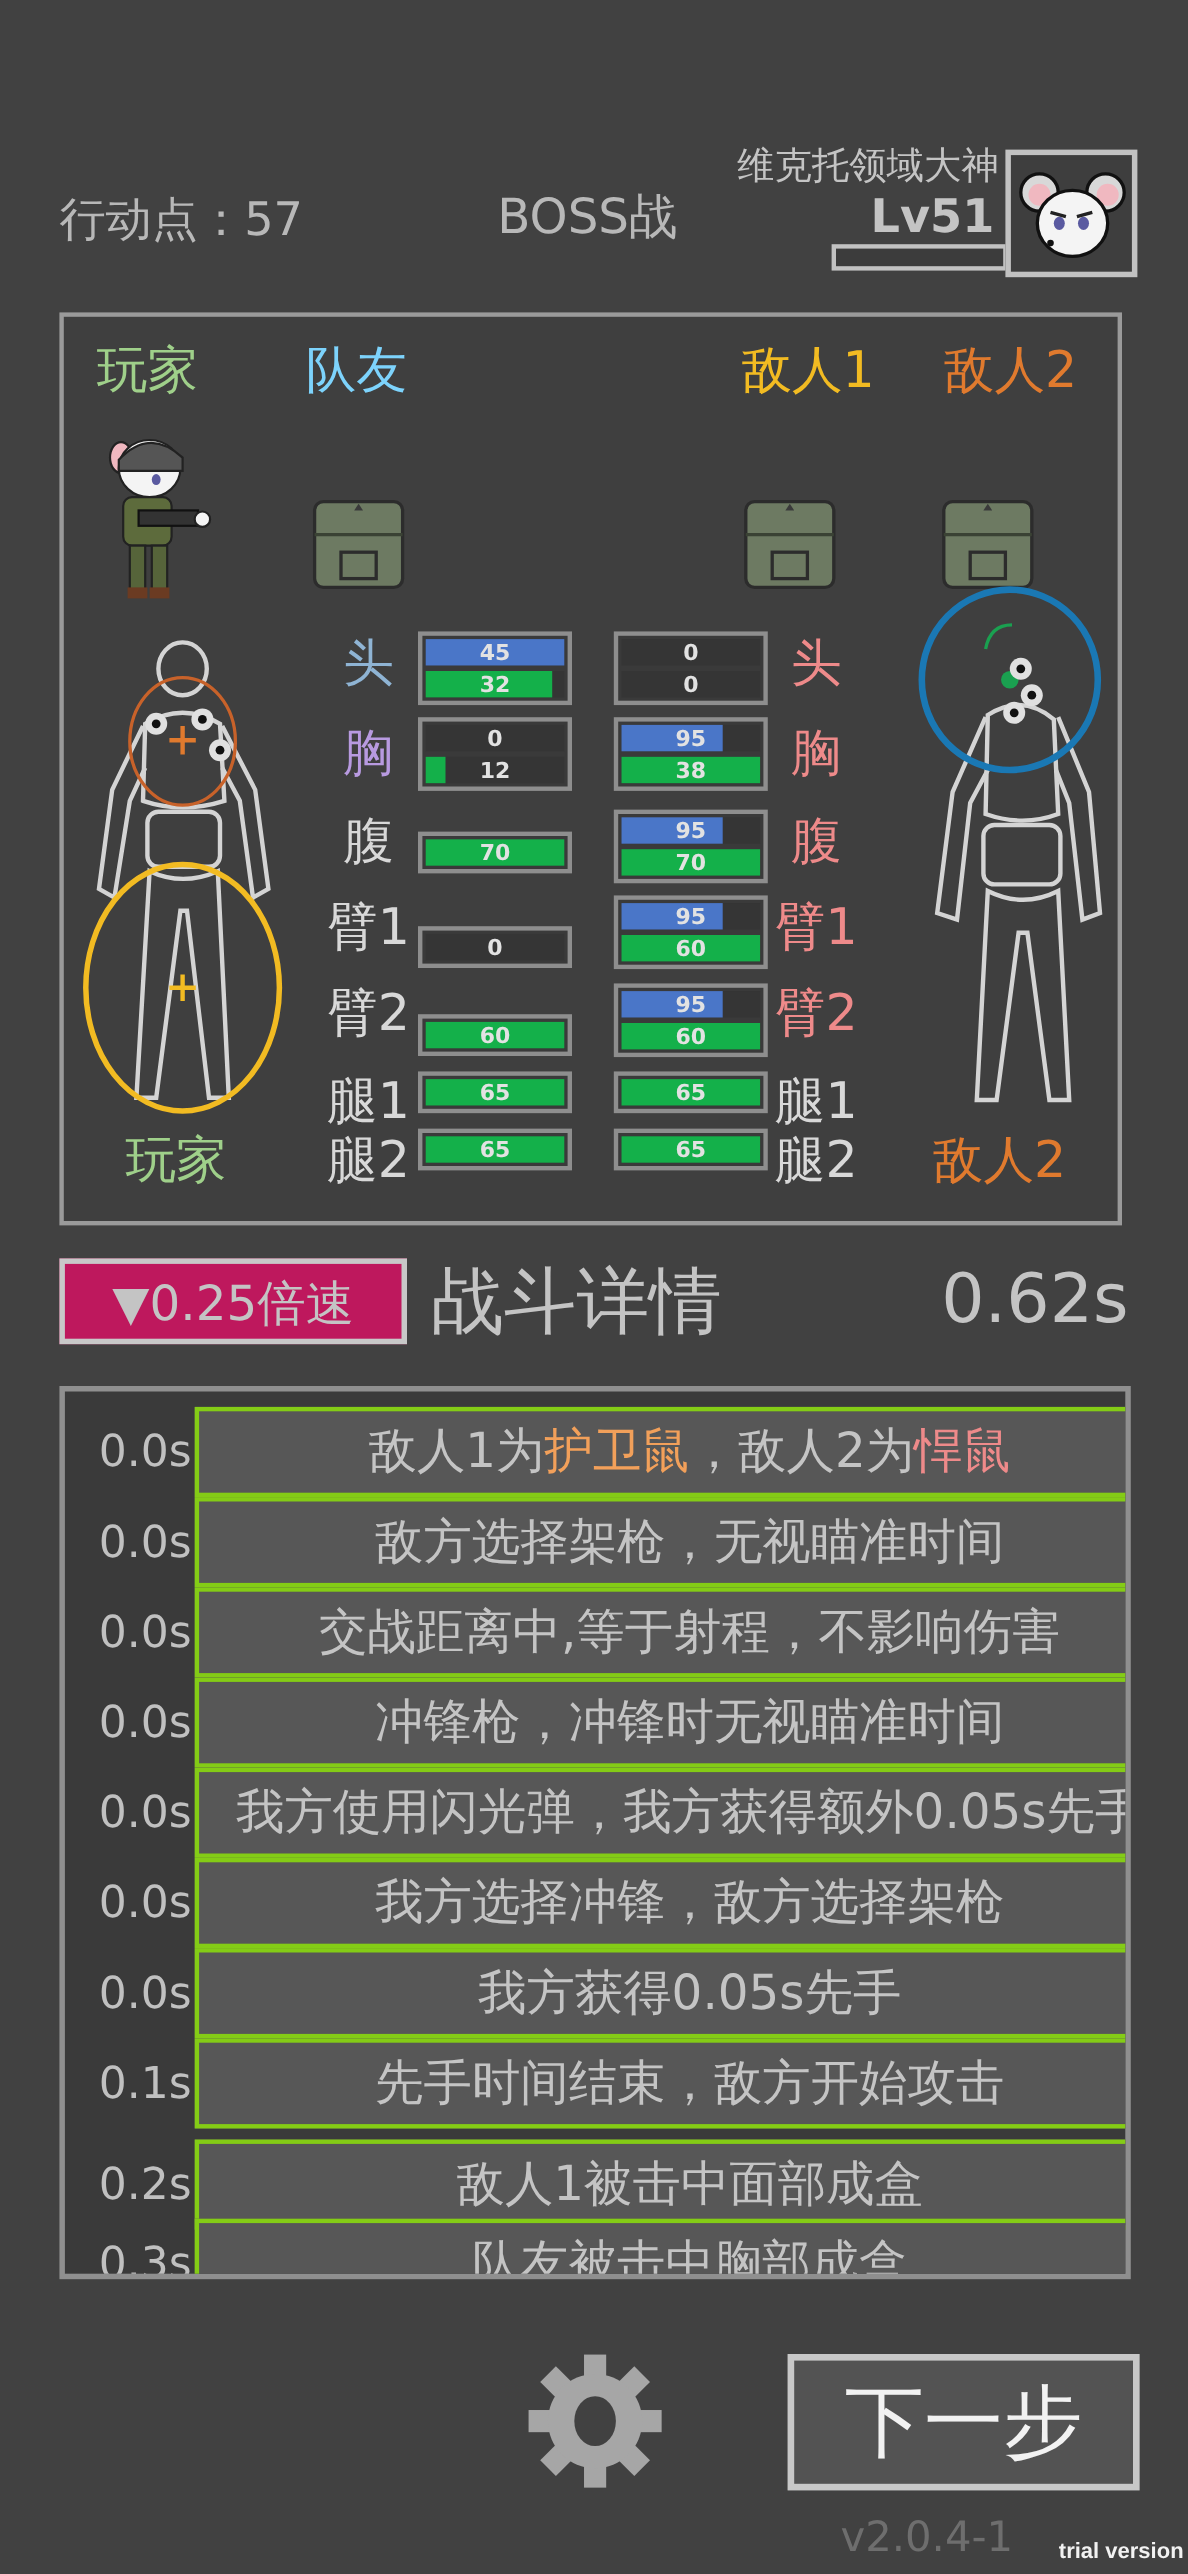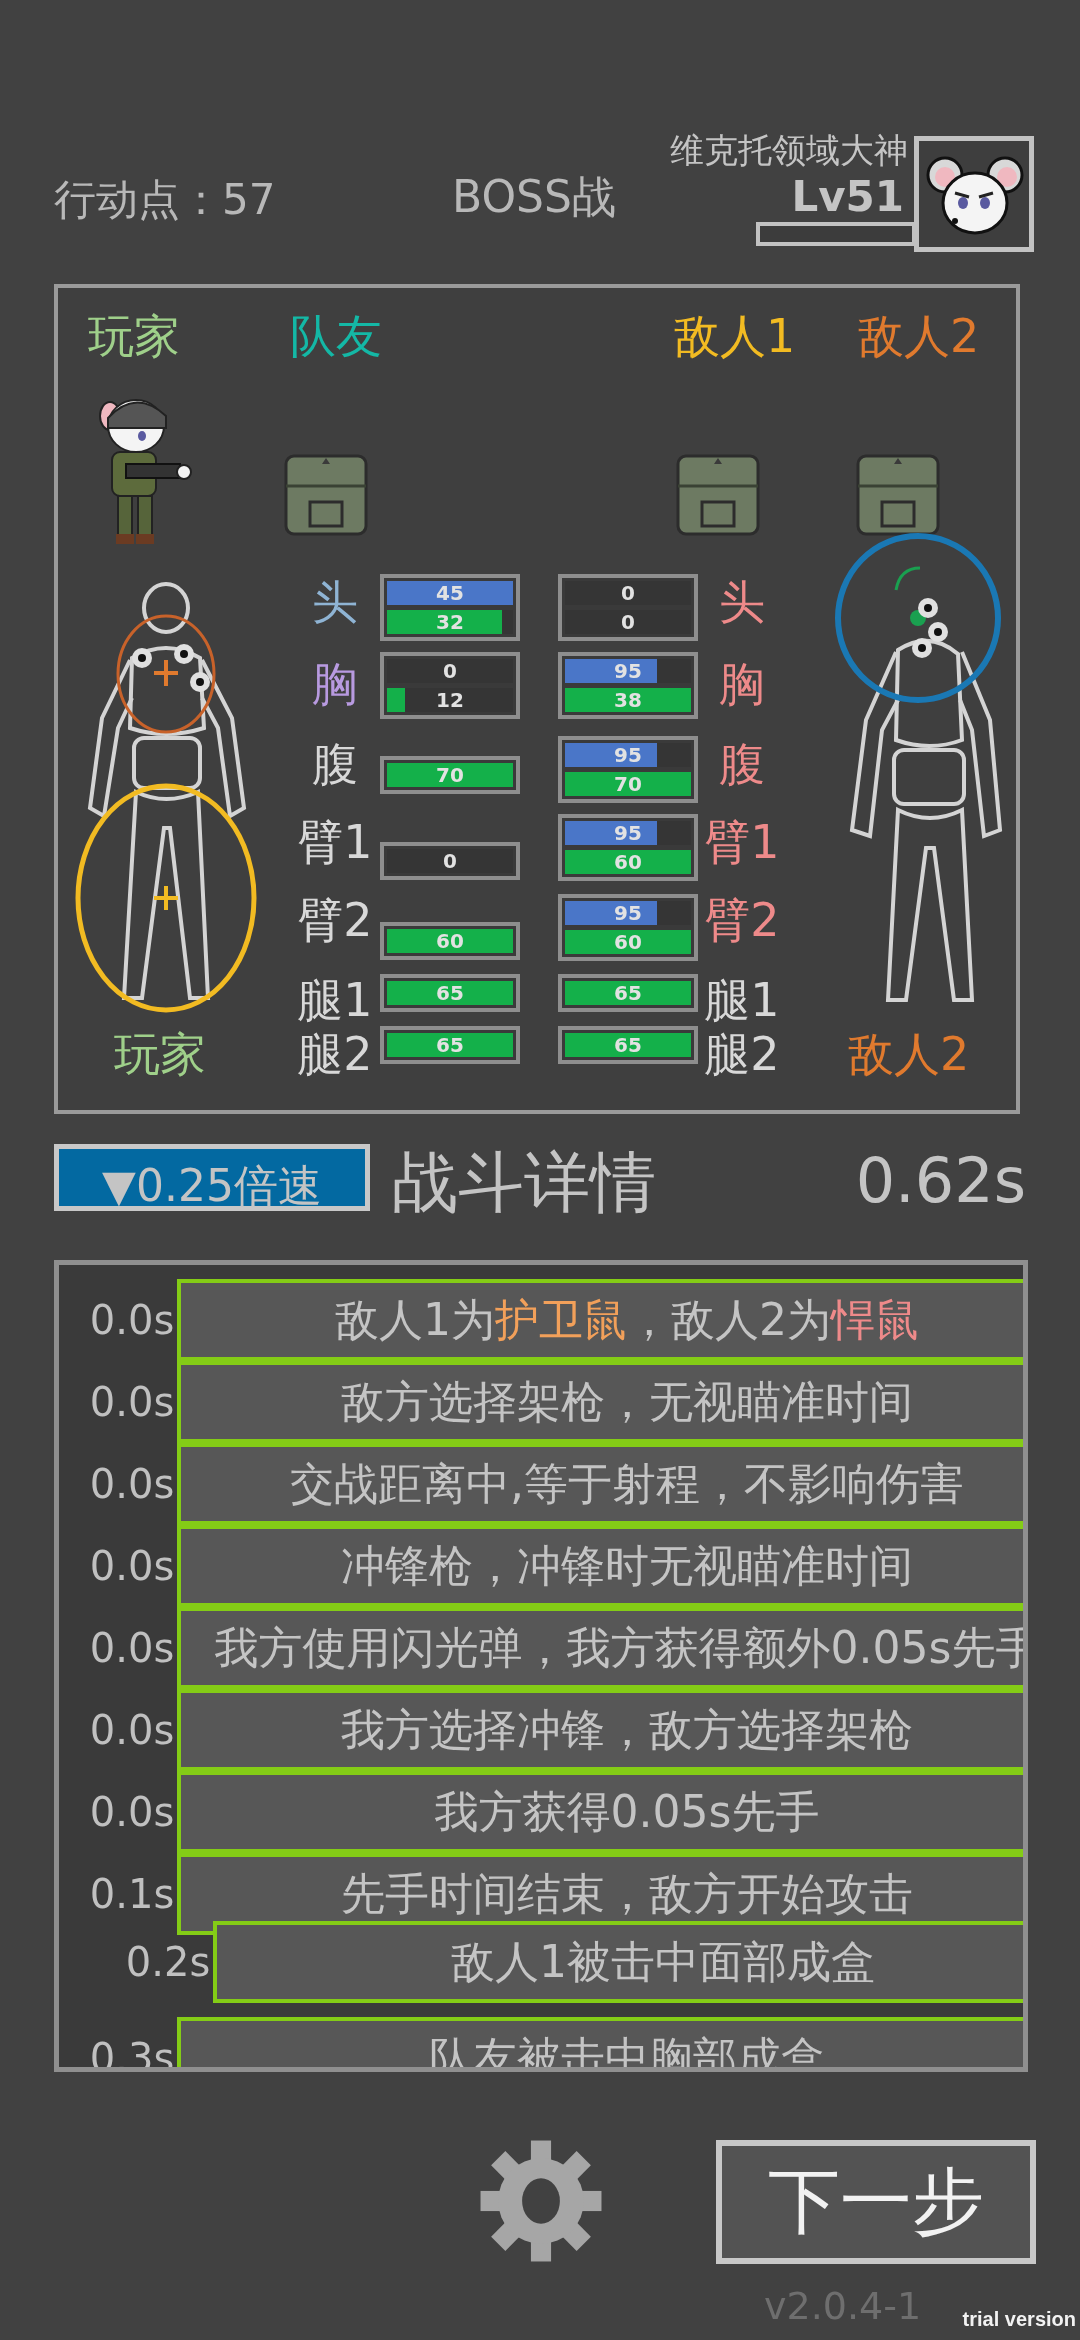--- a/index.html
+++ b/index.html
@@ -25,21 +25,21 @@
   .part-label { font-size: 46px; width: 80px; text-align: center; }
   .bar-box { width: 140px; border: 4px solid #8e8e8e; background: #3a3a3a; box-sizing: border-box; padding: 3px; }
   .bar { position: relative; height: 24px; background: #353535; }
   .bar + .bar { margin-top: 5px; }
   .bar .fill { position: absolute; left: 0; top: 0; bottom: 0; }
   .bar .fill.armor { background: #4a76c8; }
   .bar .fill.hp { background: #14b04a; }
   .bar .val { position: relative; z-index: 1; display: block; text-align: center; font-size: 20px; font-weight: bold; line-height: 24px; color: #e2e2e2; }
 
   
-  .speed-btn { left: 54px; top: 1144px; width: 316px; height: 67px; border: 5px solid #c8c8c8; background: #0369a1; box-sizing: border-box;
+  .speed-btn { left: 54px; top: 1144px; width: 316px; height: 78px; border: 5px solid #c8c8c8; background: #be185d; box-sizing: border-box;
                font-size: 44px; color: #c4c4c4; text-align: center; line-height: 74px; }
   .detail-title { left: 392px; top: 1138px; font-size: 66px; color: #c4c4c4; }
   .elapsed { right: 54px; top: 1144px; font-size: 62px; color: #c4c4c4; }
 
   
   .log { left: 54px; top: 1260px; width: 974px; height: 812px; border: 5px solid #8f8f8f; background: #3a3a3a; box-sizing: border-box; overflow: hidden; }
   .log-row { position: absolute; left: 0; width: 100%; height: 82px; }
   .log-time { position: absolute; left: 18px; width: 110px; text-align: center; font-size: 40px; color: #c0c0c0; line-height: 82px; }
   .log-text { position: absolute; left: 118px; width: 900px; height: 82px; border: 4px solid #84cc16; background: #575757; box-sizing: border-box;
               text-align: center; line-height: 74px; font-size: 44px; color: #c4c4c4; white-space: nowrap; overflow: hidden; }
@@ -71,21 +71,21 @@
     <ellipse cx="44" cy="62" rx="5" ry="6" fill="#5a5aa0"></ellipse>
     <ellipse cx="66" cy="62" rx="5" ry="6" fill="#5a5aa0"></ellipse>
     <path d="M36 52 L50 56 M74 52 L60 56" stroke="#222" stroke-width="3"></path>
     <circle cx="36" cy="80" r="3" fill="#111"></circle>
   </svg>
 </div>
 
 <div class="abs panel"></div>
 
 <div class="abs team-label" style="left:88px;top:306px;color:#9fd08a">玩家</div>
-<div class="abs team-label" style="left:290px;top:306px;color:#14b8a6">队友</div>
+<div class="abs team-label" style="left:278px;top:306px;color:#7dd3fc">队友</div>
 <div class="abs team-label" style="left:674px;top:306px;color:#f2bb22">敌人1</div>
 <div class="abs team-label" style="left:858px;top:306px;color:#e07a2e">敌人2</div>
 
 <svg class="abs" style="left:92px;top:388px" width="110" height="160" viewBox="0 0 110 160">
   <ellipse cx="18" cy="28" rx="10" ry="14" fill="#f0b8c0" stroke="#222" stroke-width="2"></ellipse>
   <ellipse cx="44" cy="38" rx="28" ry="26" fill="#f4f4f4" stroke="#222" stroke-width="2"></ellipse>
   <path d="M16 30 Q44 0 74 28 L74 40 L16 40 Z" fill="#555" stroke="#222" stroke-width="2"></path>
   <ellipse cx="50" cy="48" rx="4" ry="5" fill="#5a5aa0"></ellipse>
   <rect x="20" y="64" width="44" height="44" rx="8" fill="#5d6b3c" stroke="#222" stroke-width="2"></rect>
   <rect x="34" y="76" width="54" height="14" fill="#333" stroke="#111" stroke-width="2"></rect>
@@ -318,21 +318,21 @@
       <div class="log-text">我方选择冲锋，敌方选择架枪</div>
     </div>
     <div class="log-row" style="top: 506px;">
       <div class="log-time">0.0s</div>
       <div class="log-text">我方获得0.05s先手</div>
     </div>
     <div class="log-row" style="top: 588px;">
       <div class="log-time">0.1s</div>
       <div class="log-text">先手时间结束，敌方开始攻击</div>
     </div>
-    <div class="log-row" style="top: 656px; margin-left: 36px;">
+    <div class="log-row" style="top: 680px;">
       <div class="log-time">0.2s</div>
       <div class="log-text">敌人1被击中面部成盒</div>
     </div>
     <div class="log-row" style="top: 752px;">
       <div class="log-time">0.3s</div>
       <div class="log-text">队友被击中胸部成盒</div>
     </div>
   </div>
 
 <svg class="abs gear" viewBox="0 0 100 100">

